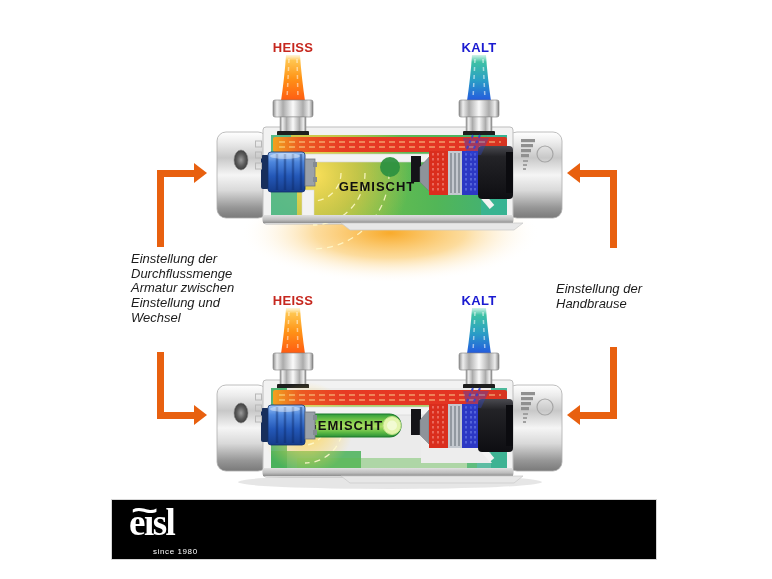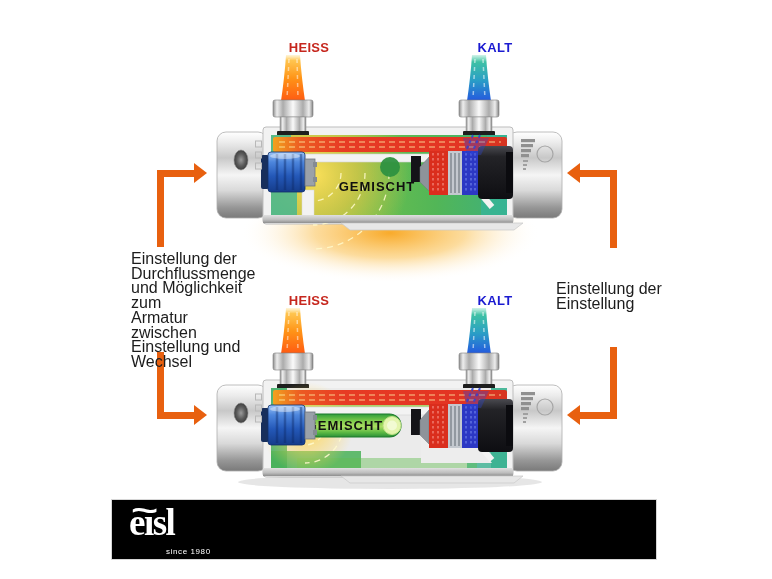--- a/index.html
+++ b/index.html
@@ -1,33 +1,33 @@
 <!DOCTYPE html>
 <html style="--orange: #E8600F; --hot: #C6271E; --cold: #1B1BD1; --banner: #000000;"><head>
 <meta charset="utf-8">
 <style>
   html,body{margin:0;padding:0;background:#ffffff;}
   .stage{position:relative;width:772px;height:579px;background:#ffffff;overflow:hidden;
          font-family:"Liberation Sans",sans-serif;}
-  .lbl{position:absolute;font-size:13px;font-weight:bold;text-align:center;letter-spacing:.3px;margin-left:16px;}
+  .lbl{position:absolute;font-size:13px;font-weight:bold;text-align:center;letter-spacing:.3px;}
   .hot{color:var(--hot,#c6271e);}
   .cold{color:var(--cold,#1b1bd1);}
-  .ann{position:absolute;font-size:16px;line-height:14.7px;color:#1c1c1c;}
+  .ann{position:absolute;font-size:13px;line-height:14.7px;color:#1c1c1c;font-style:italic;}
   .or{position:absolute;background:var(--orange,#e8600f);}
   .head-r{position:absolute;width:0;height:0;border-top:10px solid transparent;
           border-bottom:10px solid transparent;border-left:13px solid var(--orange,#e8600f);}
   .head-l{position:absolute;width:0;height:0;border-top:10px solid transparent;
           border-bottom:10px solid transparent;border-right:13px solid var(--orange,#e8600f);}
   .banner{position:absolute;left:111px;top:499px;width:546px;height:61px;
           background:var(--banner,#000);border:1px solid #d6d6d6;box-sizing:border-box;}
   .logo{position:absolute;left:17px;top:4px;color:#fff;}
   .logo-txt{font-size:37px;font-weight:bold;letter-spacing:-1.5px;line-height:1;font-family:Liberation Serif, serif;}
   .logo-tilde{position:absolute;left:2px;top:-10px;font-size:30px;font-weight:bold;
               transform:scaleX(1.55);transform-origin:left center;}
-  .tagline{position:absolute;left:37px;top:43px;font-size:8px;letter-spacing:.6px;color:#fff;white-space:nowrap;}
+  .tagline{position:absolute;left:24px;top:43px;font-size:8px;letter-spacing:.6px;color:#fff;white-space:nowrap;}
   svg{position:absolute;}
   svg text{font-family:"Liberation Sans",sans-serif;}
 </style>
 </head>
 <body>
 
 <div class="stage">
 
   <div class="lbl hot" style="left:269px;top:40px;width:48px;">HEISS</div>
   <div class="lbl cold" style="left:456px;top:40px;width:46px;">KALT</div>
@@ -318,36 +318,35 @@
   <div class="or" style="left:157px;top:170px;width:7px;height:77px;"></div>
   <div class="or" style="left:157px;top:352px;width:7px;height:67px;"></div>
   <div class="or" style="left:157px;top:170px;width:37px;height:7px;"></div>
   <div class="head-r" style="left:194px;top:163px;"></div>
   <div class="or" style="left:157px;top:412px;width:37px;height:7px;"></div>
   <div class="head-r" style="left:194px;top:405px;"></div>
 
   <div class="ann" style="left:131px;top:252px;width:118px;">
     <div>Einstellung der</div>
     <div>Durchflussmenge</div>
-    <div>und Möglichkeit zum</div>
     <div>Armatur zwischen</div>
     <div>Einstellung und</div>
     <div>Wechsel</div>
   </div>
 
   <div class="or" style="left:610px;top:170px;width:7px;height:78px;"></div>
   <div class="or" style="left:610px;top:347px;width:7px;height:72px;"></div>
   <div class="or" style="left:580px;top:170px;width:37px;height:7px;"></div>
   <div class="head-l" style="left:567px;top:163px;"></div>
   <div class="or" style="left:580px;top:412px;width:37px;height:7px;"></div>
   <div class="head-l" style="left:567px;top:405px;"></div>
 
   <div class="ann" style="left:556px;top:282px;width:110px;">
     <div>Einstellung der</div>
-    <div>Einstellung</div>
+    <div>Handbrause</div>
   </div>
 
   <div class="banner">
     <div class="logo">
       <span class="logo-tilde">~</span>
       <span class="logo-txt">eısl</span>
       <span class="tagline">since 1980</span>
     </div>
   </div>
 

